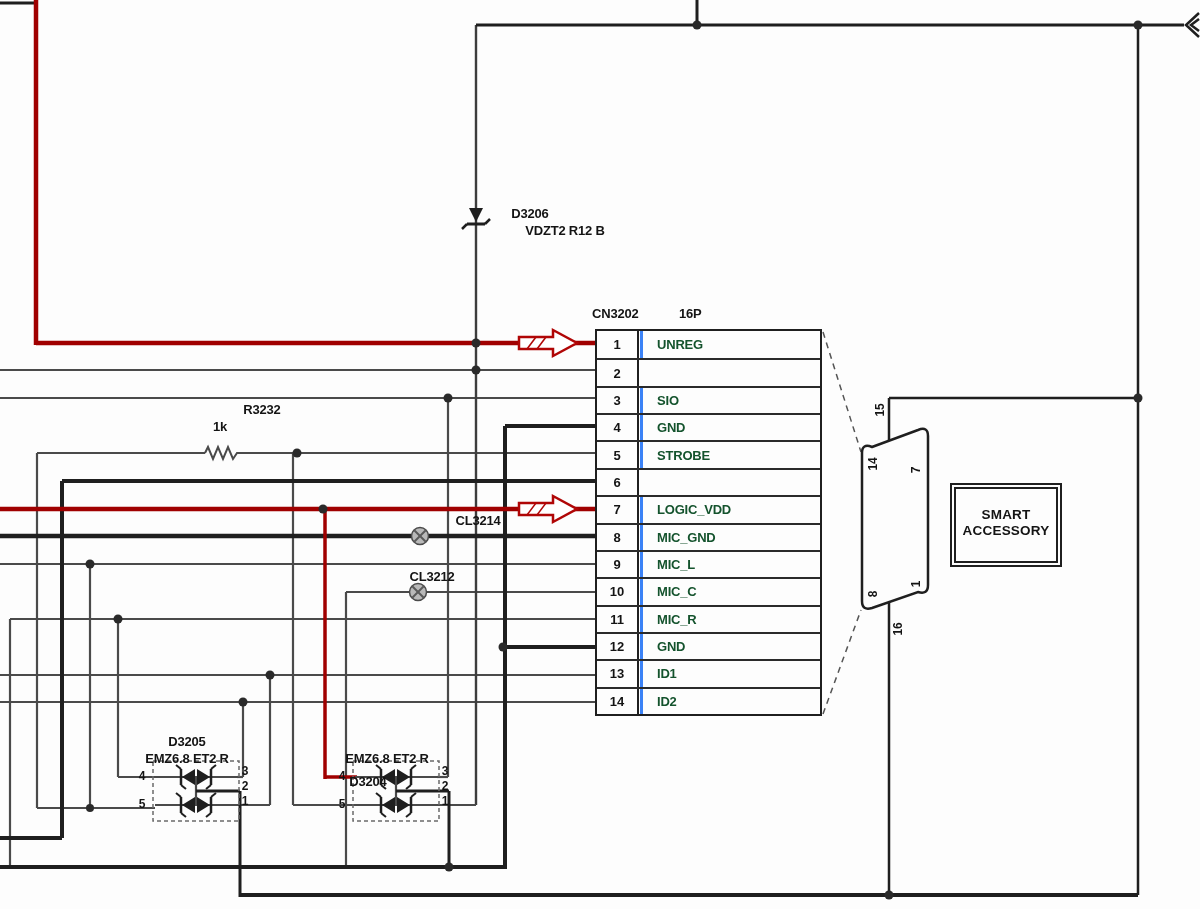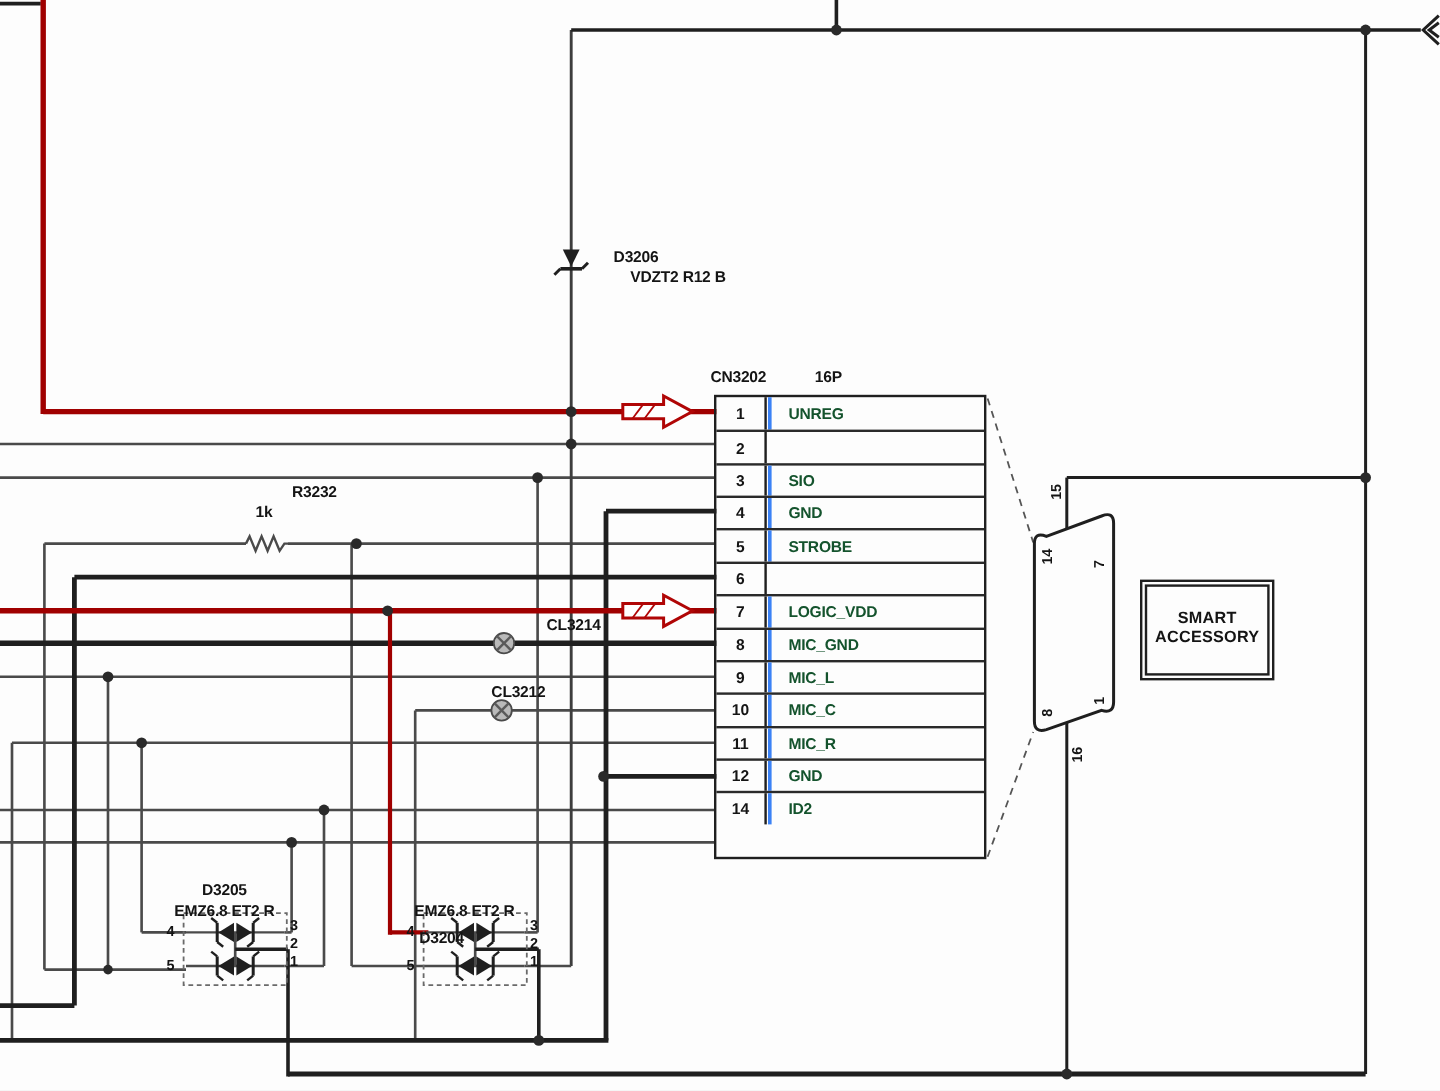--- a/index.html
+++ b/index.html
@@ -227,20 +227,24 @@
       </div>
       <div class="pin-row">
         <div class="pin-num">11</div>
         <div class="pin-name">MIC_R</div>
       </div>
       <div class="pin-row">
         <div class="pin-num">12</div>
         <div class="pin-name">GND</div>
       </div>
       <div class="pin-row">
+        <div class="pin-num">13</div>
+        <div class="pin-name">ID1</div>
+      </div>
+      <div class="pin-row">
         <div class="pin-num">14</div>
         <div class="pin-name">ID2</div>
       </div>
     </div>
 <div class="lbl" style="left:592px;top:307px;">CN3202</div>
 <div class="lbl" style="left:679px;top:307px;">16P</div>
 
 <div class="lbl ctr" style="left:530px;top:207px;">D3206</div>
 <div class="lbl ctr" style="left:533px;top:224px;margin-left:32px;">VDZT2 R12 B</div>
 

